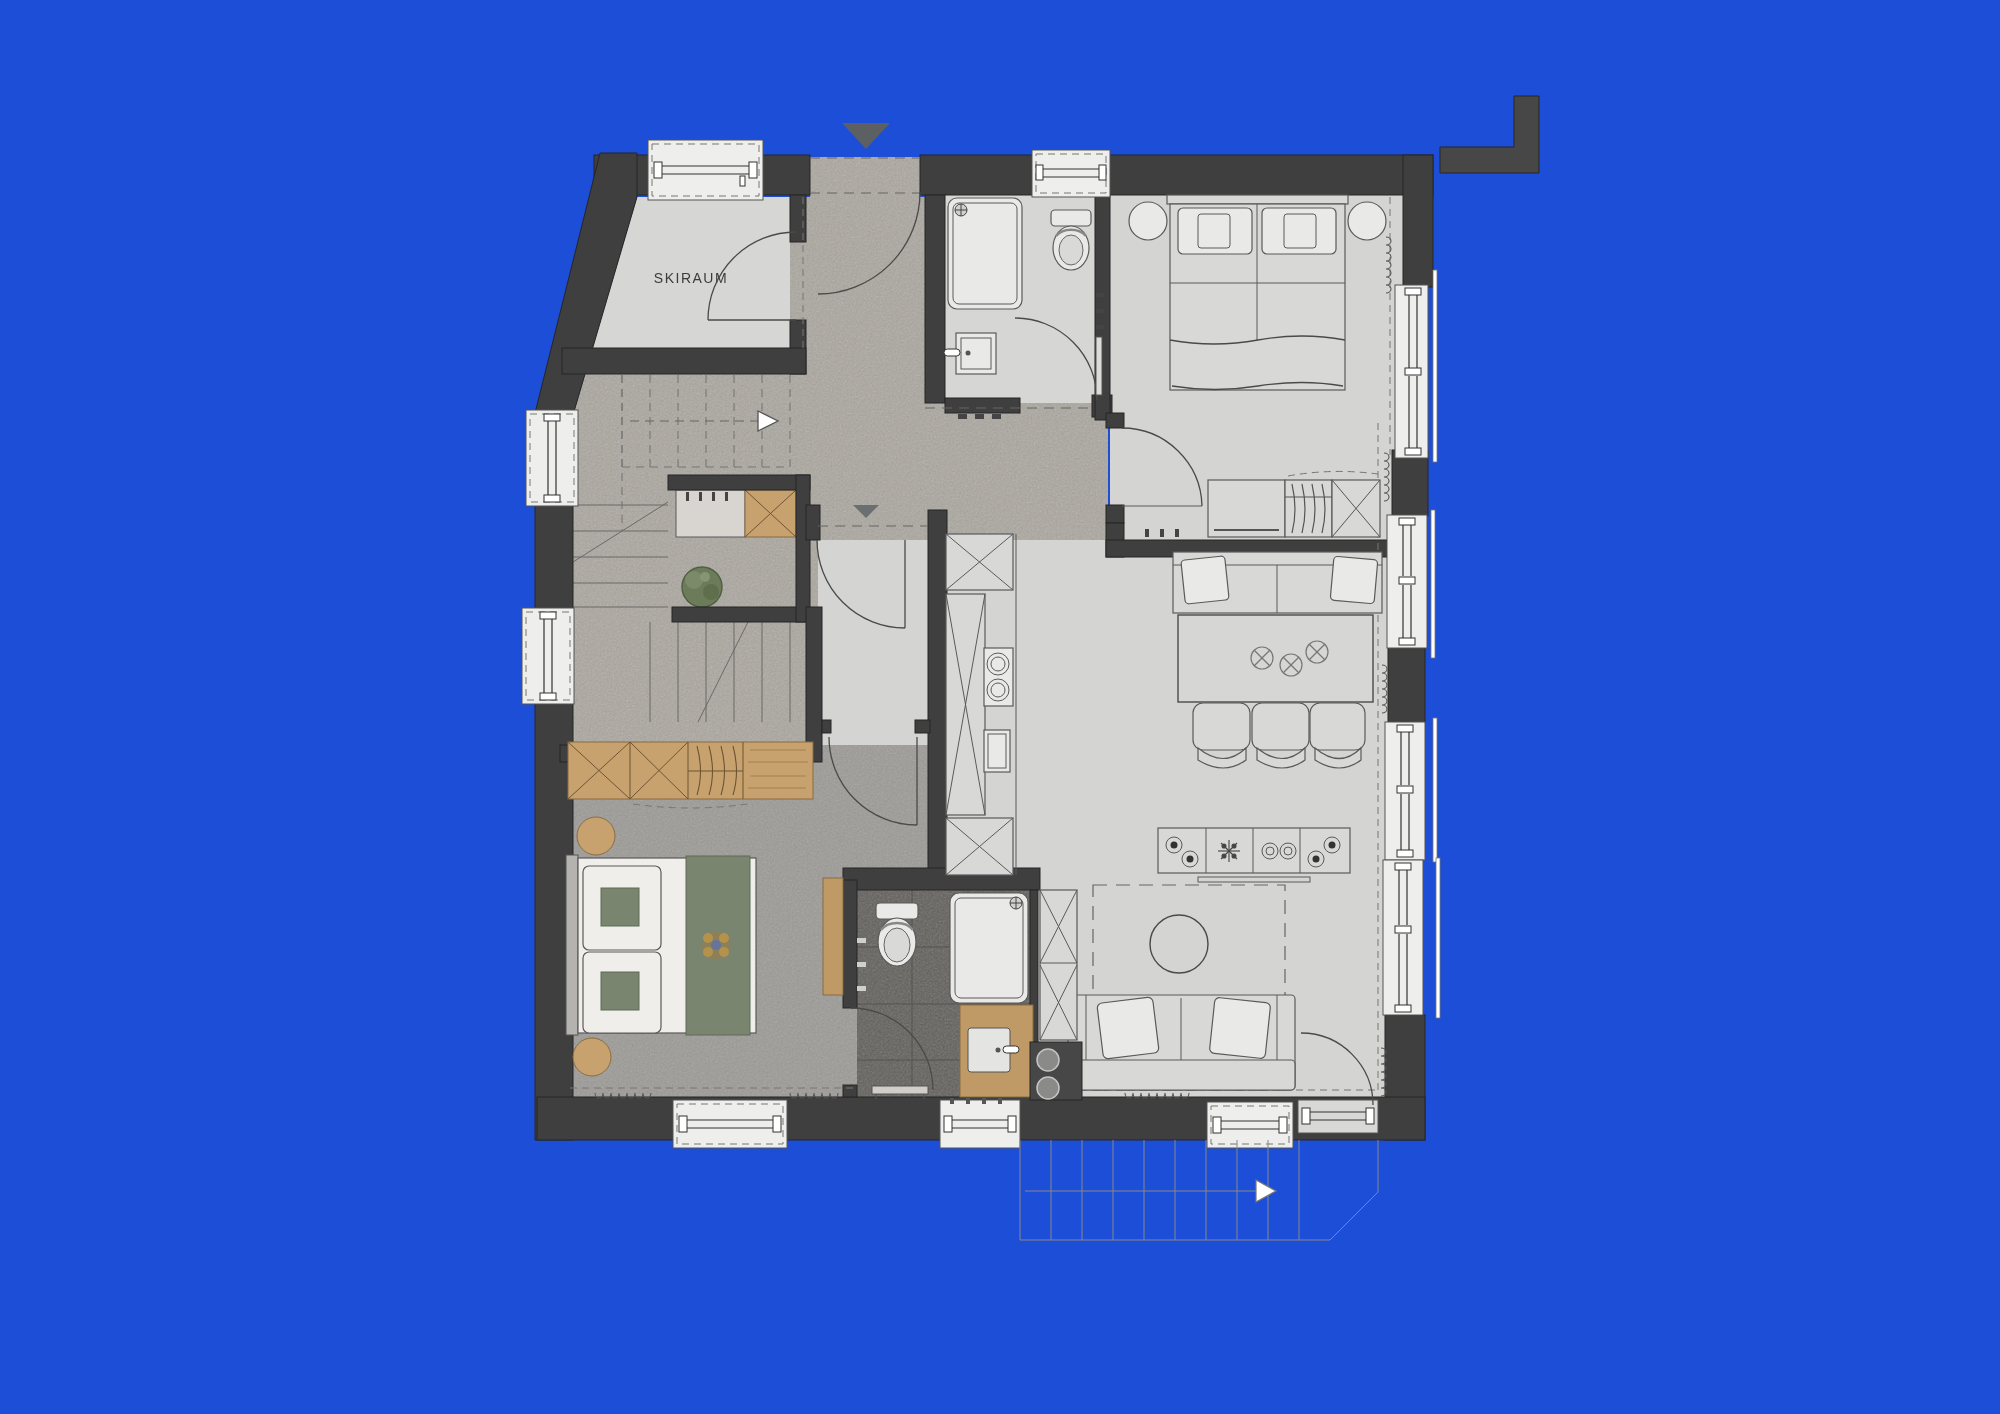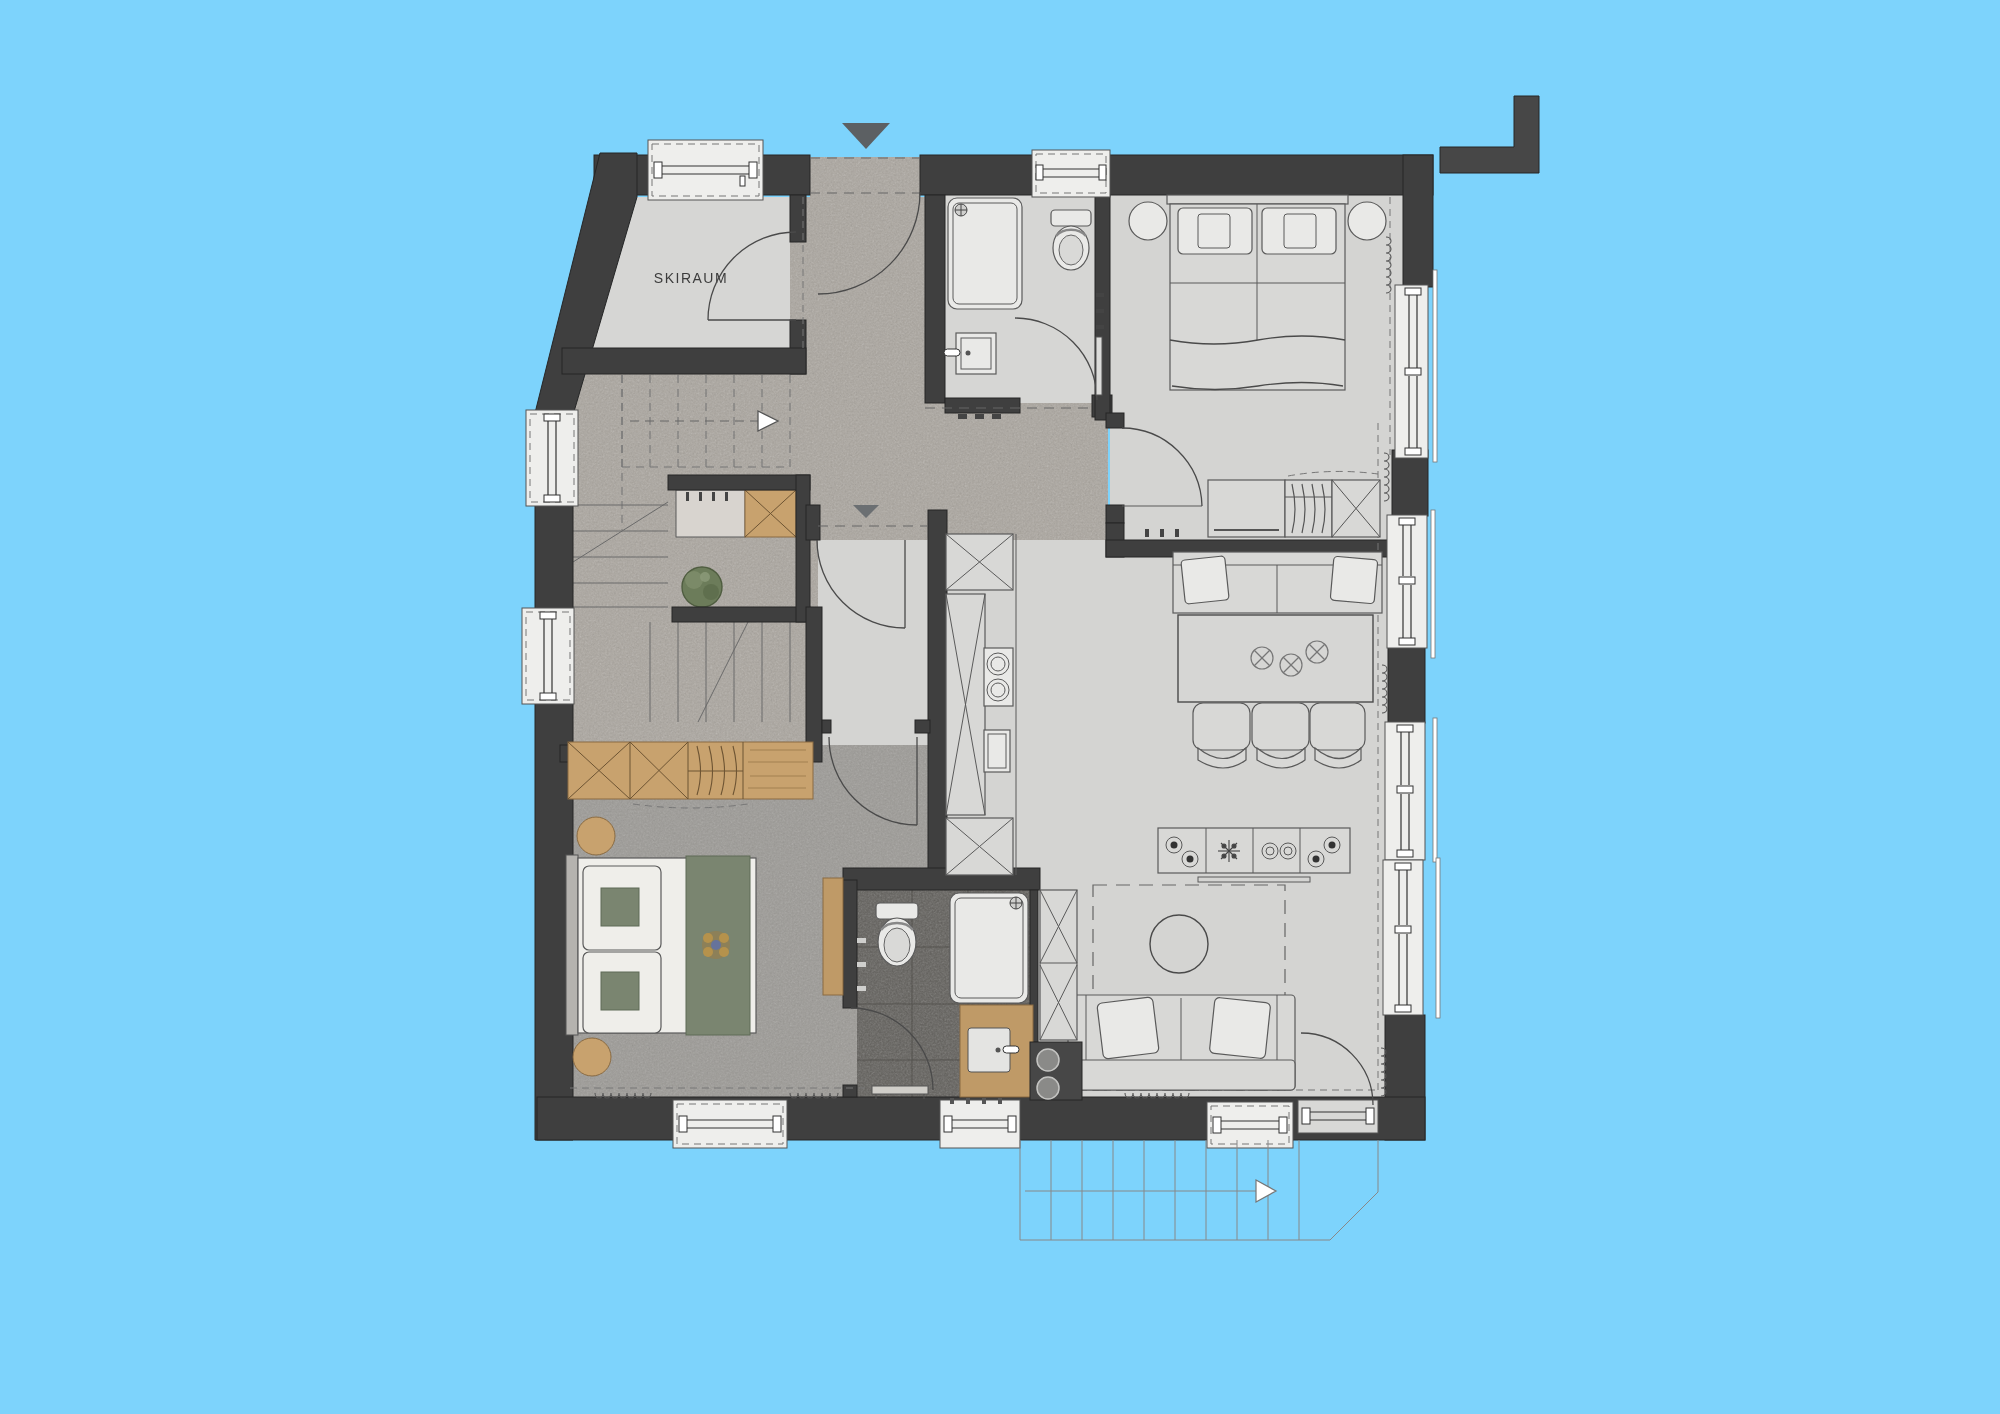--- a/index.html
+++ b/index.html
@@ -1,16 +1,16 @@
 <!DOCTYPE html>
 <html><head>
 <meta charset="utf-8">
 <style>
   html,body{margin:0;padding:0;background:#ffffff;}
-  .stage{position:relative;width:2000px;height:1414px;background:#7dd3fc;overflow:hidden;
+  .stage{position:relative;width:2000px;height:1414px;background:#1d4ed8;overflow:hidden;
          font-family:"Liberation Sans", sans-serif;}
   svg{position:absolute;left:0;top:0;}
   .wall{fill:#3f3f3f;stroke:#262626;stroke-width:1;}
   .wall2{fill:#474747;stroke:#262626;stroke-width:1;}
   .o{stroke:#4a4a4a;stroke-width:1.3;fill:none;}
   .oth{stroke:#5a5a5a;stroke-width:1;fill:none;}
   .furn{fill:#d8d8d6;stroke:#5a5a5a;stroke-width:1.2;}
   .furnw{fill:#e9e9e7;stroke:#5a5a5a;stroke-width:1.2;}
   .wood{fill:#c8a26e;stroke:#8a6b42;stroke-width:1;}
   .wood2{fill:#bf9a67;stroke:#8a6b42;stroke-width:1;}

